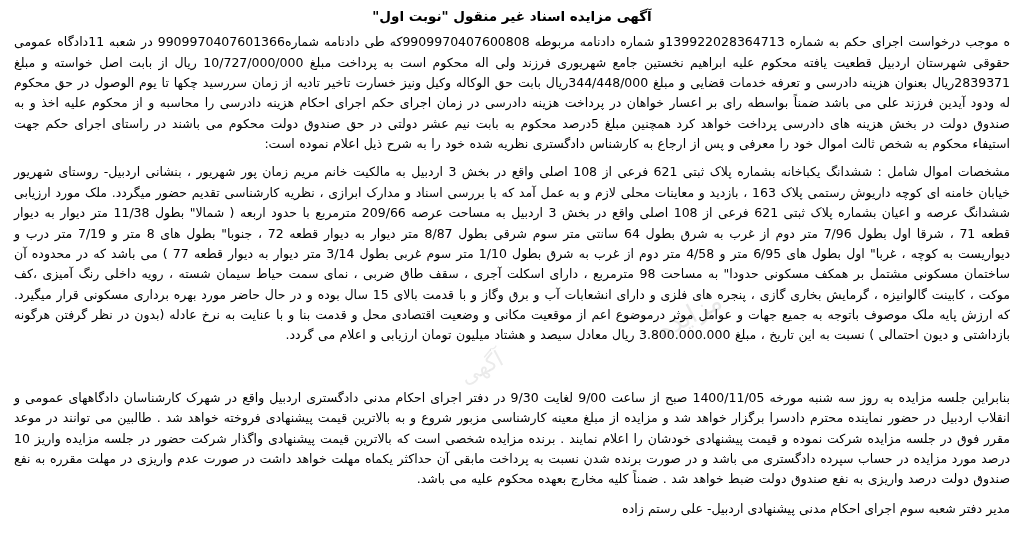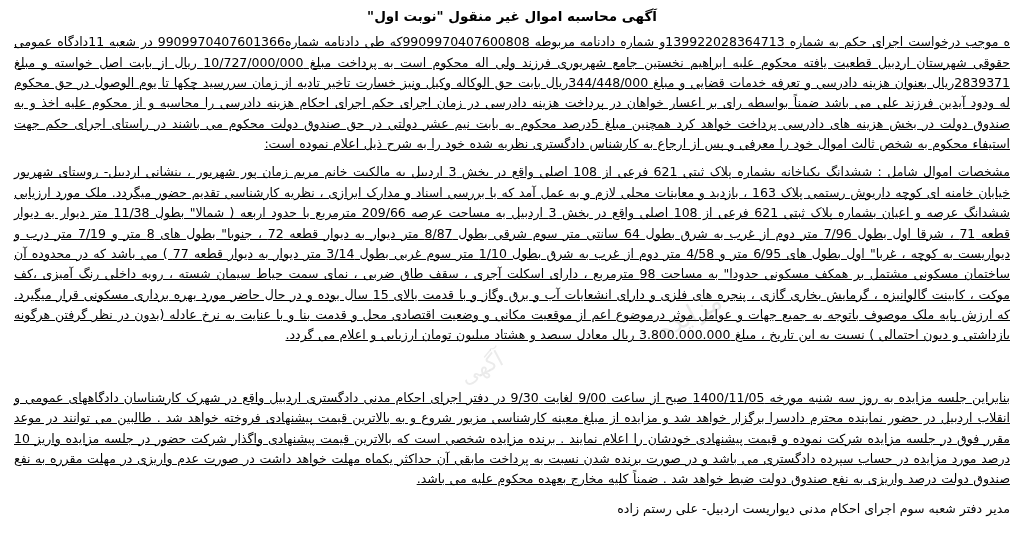--- a/index.html
+++ b/index.html
@@ -30,21 +30,20 @@
     margin: 0 0 8px 0;
     letter-spacing: 0;
   }
   .para {
     font-size: 12.6px;
     line-height: 1.62;
     text-align: justify;
     text-justify: inter-word;
     margin: 0 0 8px 0;
     word-spacing: 0.5px;
-    text-decoration: underline;
   }
   .para.tight {
     margin-bottom: 7px;
     margin-top: 42px;
   }
   .para.body-block {
     font-size: 12.5px;
     line-height: 1.63;
   }
   .signature {
@@ -79,23 +78,23 @@
   }
 </style>
 </head>
 <body>
 
 <div class="page">
 
   <div class="watermark">مزایده</div>
   <div class="watermark2">آگهی</div>
 
-  <h1 class="doc-title">آگهی محاسبه اموال غیر منقول "نوبت اول"</h1>
+  <h1 class="doc-title">آگهی مزایده اسناد غیر منقول "نوبت اول"</h1>
 
   <p class="para body-block">ه موجب درخواست اجرای حکم به شماره 139922028364713و شماره دادنامه مربوطه 9909970407600808که طی دادنامه شماره9909970407601366 در شعبه 11دادگاه عمومی حقوقی شهرستان اردبیل قطعیت یافته محکوم علیه ابراهیم نخستین جامع شهریوری فرزند ولی اله محکوم است به پرداخت مبلغ 10/727/000/000 ریال از بابت اصل خواسته و مبلغ 2839371ریال بعنوان هزینه دادرسی و تعرفه خدمات قضایی و مبلغ 344/448/000ریال بابت حق الوکاله وکیل ونیز خسارت تاخیر تادیه از زمان سررسید چکها تا یوم الوصول در حق محکوم له ودود آیدین فرزند علی می باشد ضمناً بواسطه رای بر اعسار خواهان در پرداخت هزینه دادرسی در زمان اجرای حکم اجرای احکام هزینه دادرسی را محاسبه و از محکوم علیه اخذ و به صندوق دولت در بخش هزینه های دادرسی پرداخت خواهد کرد همچنین مبلغ 5درصد محکوم به بابت نیم عشر دولتی در حق صندوق دولت محکوم می باشند در راستای اجرای حکم جهت استیفاء محکوم به شخص ثالث اموال خود را معرفی و پس از ارجاع به کارشناس دادگستری نظریه شده خود را به شرح ذیل اعلام نموده است:</p>
 
   <p class="para body-block">مشخصات اموال شامل : ششدانگ یکباخانه بشماره پلاک ثبتی 621 فرعی از 108 اصلی واقع در بخش 3 اردبیل به مالکیت خانم مریم زمان پور شهریور ، بنشانی اردبیل- روستای شهریور خیابان خامنه ای کوچه داریوش رستمی پلاک 163 ، بازدید و معاینات محلی لازم و به عمل آمد که با بررسی اسناد و مدارک ابرازی ، نظریه کارشناسی تقدیم حضور میگردد. ملک مورد ارزیابی ششدانگ عرصه و اعیان بشماره پلاک ثبتی 621 فرعی از 108 اصلی واقع در بخش 3 اردبیل به مساحت عرصه 209/66 مترمربع با حدود اربعه ( شمالا" بطول 11/38 متر دیوار به دیوار قطعه 71 ، شرقا اول بطول 7/96 متر دوم از غرب به شرق بطول 64 سانتی متر سوم شرقی بطول 8/87 متر دیوار به دیوار قطعه 72 ، جنوبا" بطول های 8 متر و 7/19 متر درب و دیواریست به کوچه ، غربا" اول بطول های 6/95 متر و 4/58 متر دوم از غرب به شرق بطول 1/10 متر سوم غربی بطول 3/14 متر دیوار به دیوار قطعه 77 ) می باشد که در محدوده آن ساختمان مسکونی مشتمل بر همکف مسکونی حدودا" به مساحت 98 مترمربع ، دارای اسکلت آجری ، سقف طاق ضربی ، نمای سمت حیاط سیمان شسته ، رویه داخلی رنگ آمیزی ،کف موکت ، کابینت گالوانیزه ، گرمایش بخاری گازی ، پنجره های فلزی و دارای انشعابات آب و برق وگاز و با قدمت بالای 15 سال بوده و در حال حاضر مورد بهره برداری مسکونی قرار میگیرد. که ارزش پایه ملک موصوف باتوجه به جمیع جهات و عوامل موثر درموضوع اعم از موقعیت مکانی و وضعیت اقتصادی محل و قدمت بنا و با عنایت به نرخ عادله (بدون در نظر گرفتن هرگونه بازداشتی و دیون احتمالی ) نسبت به این تاریخ ، مبلغ 3.800.000.000 ریال معادل سیصد و هشتاد میلیون تومان ارزیابی و اعلام می گردد.</p>
 
   <p class="para body-block tight">بنابراین جلسه مزایده به روز سه شنبه مورخه 1400/11/05 صبح از ساعت 9/00 لغایت 9/30 در دفتر اجرای احکام مدنی دادگستری اردبیل واقع در شهرک کارشناسان دادگاههای عمومی و انقلاب اردبیل در حضور نماینده محترم دادسرا برگزار خواهد شد و مزایده از مبلغ معینه کارشناسی مزبور شروع و به بالاترین قیمت پیشنهادی فروخته خواهد شد . طالبین می توانند در موعد مقرر فوق در جلسه مزایده شرکت نموده و قیمت پیشنهادی خودشان را اعلام نمایند . برنده مزایده شخصی است که بالاترین قیمت پیشنهادی واگذار شرکت حضور در جلسه مزایده واریز 10 درصد مورد مزایده در حساب سپرده دادگستری می باشد و در صورت برنده شدن نسبت به پرداخت مابقی آن حداکثر یکماه مهلت خواهد داشت در صورت عدم واریزی در مهلت مقرره به نفع صندوق دولت درصد واریزی به نفع صندوق دولت ضبط خواهد شد . ضمناً کلیه مخارج بعهده محکوم علیه می باشد.</p>
 
-  <div class="signature">مدیر دفتر شعبه سوم اجرای احکام مدنی دیواریست اردبیل- علی رستم زاده</div>
+  <div class="signature">مدیر دفتر شعبه سوم اجرای احکام مدنی پیشنهادی اردبیل- علی رستم زاده</div>
 
 </div>
 
 </body></html>

